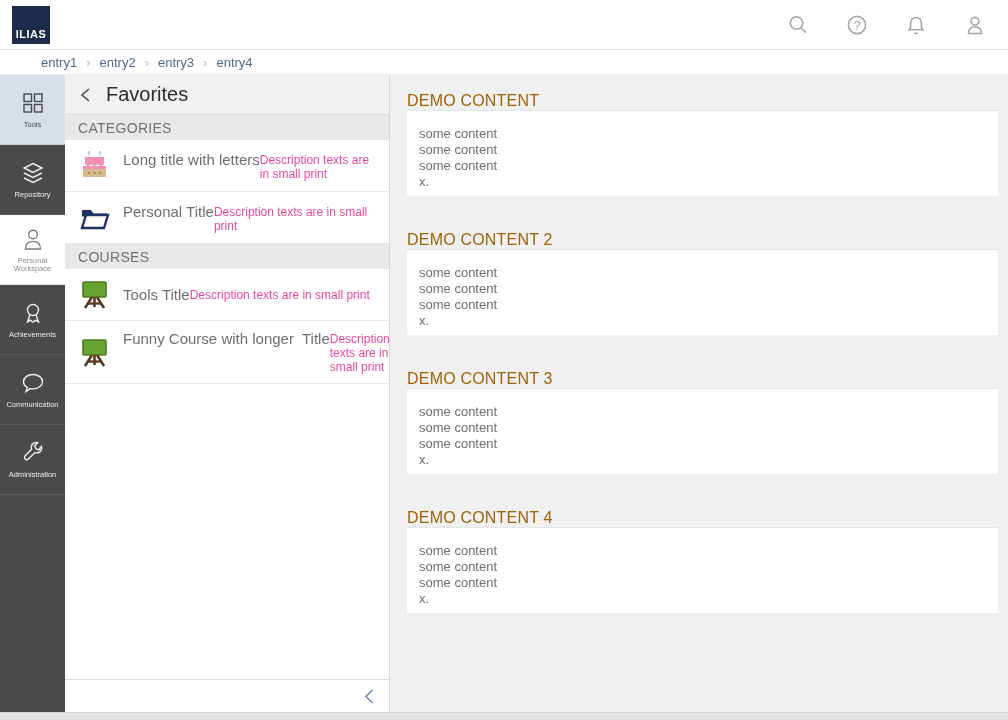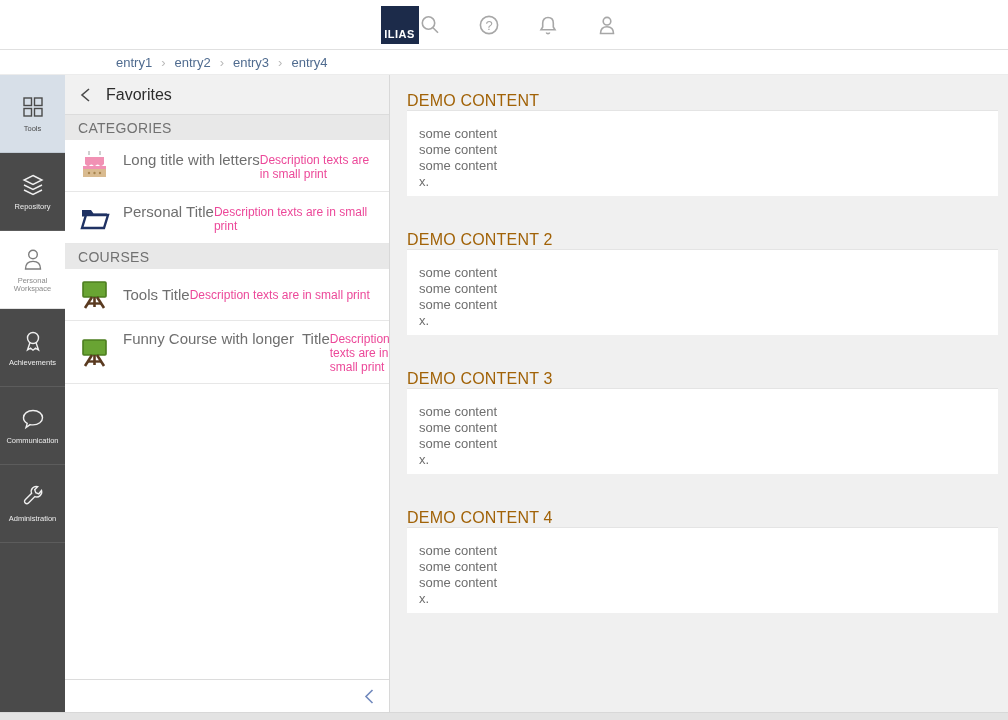--- a/index.html
+++ b/index.html
@@ -6,48 +6,48 @@
   html, body { width: 1008px; height: 720px; overflow: hidden; }
   body {
     font-family: "Liberation Sans", sans-serif;
     background: #f0f0f0;
     color: #333;
   }
 
   
   .topbar {
     height: 50px; background: #ffffff; border-bottom: 1px solid #e0e0e0;
-    display: flex; align-items: center; justify-content: center;
+    display: flex; align-items: center; justify-content: space-between;
     padding: 0 22px 0 12px; position: relative; z-index: 5;
   }
   .logo {
     width: 38px; height: 38px; background: #1c2b4a;
     color: #ffffff; font-size: 11px; font-weight: bold; letter-spacing: .5px;
     display: flex; align-items: flex-end; justify-content: center; padding-bottom: 4px;
   }
   .top-icons { display: flex; align-items: center; gap: 37px; }
   .top-icon { width: 22px; height: 22px; cursor: pointer; display: block; }
   .top-icon svg { width: 100%; height: 100%; stroke: #a7a7a7; fill: none; stroke-width: 1.6; }
   .top-icon .qmark { fill: #a7a7a7; stroke: none; font-size: 13px; font-family: "Liberation Sans", sans-serif; }
 
   
   .crumbbar {
     height: 25px; background: #ffffff; display: flex; align-items: center;
-    padding-left: 116px; font-size: 13px; border-bottom: 1px solid #ececec;
+    padding-left: 41px; font-size: 13px; border-bottom: 1px solid #ececec;
   }
   .crumb { color: #4f6b8f; text-decoration: none; cursor: pointer; }
   .crumb-sep { color: #b9b9b9; margin: 0 9px; font-size: 13px; }
 
   
   .bodywrap { display: flex; height: 637px; }
 
   
   .mainbar { width: 65px; background: #4a4a4a; display: flex; flex-direction: column; flex-shrink: 0; }
   .mb-item {
-    height: 78px; display: flex; flex-direction: column; align-items: center; justify-content: center;
+    height: 70px; display: flex; flex-direction: column; align-items: center; justify-content: center;
     gap: 5px; cursor: pointer; border-bottom: 1px solid #5c5c5c; background: #4a4a4a;
   }
   .mb-item .mb-label { font-size: 7.5px; color: #ededed; text-align: center; line-height: 1.1; max-width: 62px; }
   .mb-item svg { width: 26px; height: 26px; stroke: #efefef; fill: none; stroke-width: 1.4; }
   .mb-item.engaged { background: #d7dfe8; border-bottom: 1px solid #c3ccd6; }
   .mb-item.engaged .mb-label { color: #4a4a4a; }
   .mb-item.engaged svg { stroke: #4a4a4a; }
   .mb-item.light { background: #ffffff; border-bottom: 1px solid #e3e3e3; }
   .mb-item.light .mb-label { color: #8a8a8a; }
   .mb-item.light svg { stroke: #7d7d7d; }
@@ -56,21 +56,21 @@
   
   .slate {
     width: 325px; background: #ffffff; border-right: 1px solid #d8d8d8;
     display: flex; flex-direction: column; flex-shrink: 0;
   }
   .slate-head {
     height: 40px; background: #f1f1f1; border-bottom: 1px solid #dcdcdc;
     display: flex; align-items: center; padding: 0 14px; gap: 14px; cursor: pointer;
   }
   .slate-head svg { width: 13px; height: 16px; stroke: #4a4a4a; fill: none; stroke-width: 1.6; }
-  .slate-title { font-size: 16px; color: #2c2c2c; }
+  .slate-title { font-size: 20px; color: #2c2c2c; }
   .sec-head {
     height: 25px; background: #e8e8e8; display: flex; align-items: center;
     padding: 0 13px; font-size: 14px; color: #717171; letter-spacing: .3px;
   }
   .slate-item {
     display: flex; align-items: center; gap: 12px; padding: 9px 13px;
     border-bottom: 1px solid #e7e7e7; cursor: pointer; background: #ffffff;
   }
   .slate-item .obj-icon { width: 33px; height: 33px; flex-shrink: 0; }
   .si-text { display: flex; flex-direction: row; }

